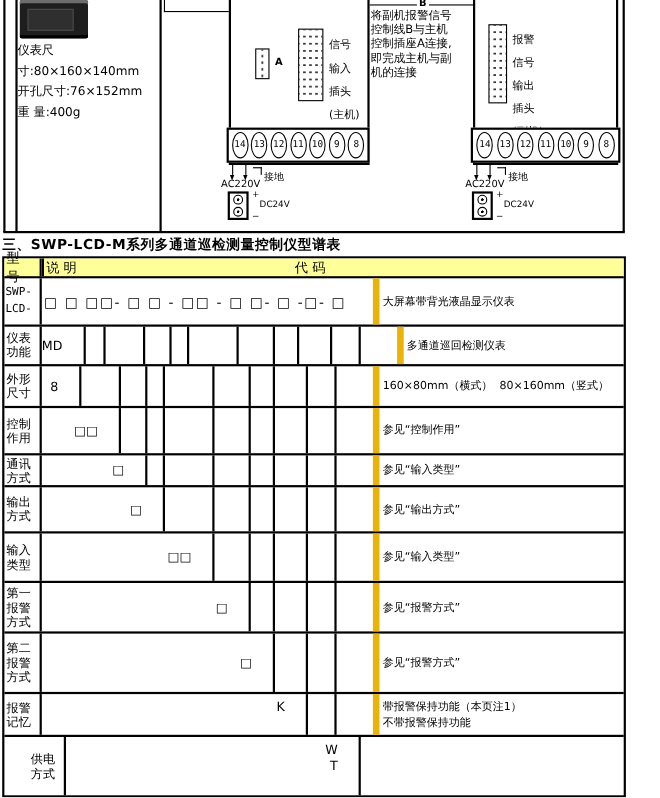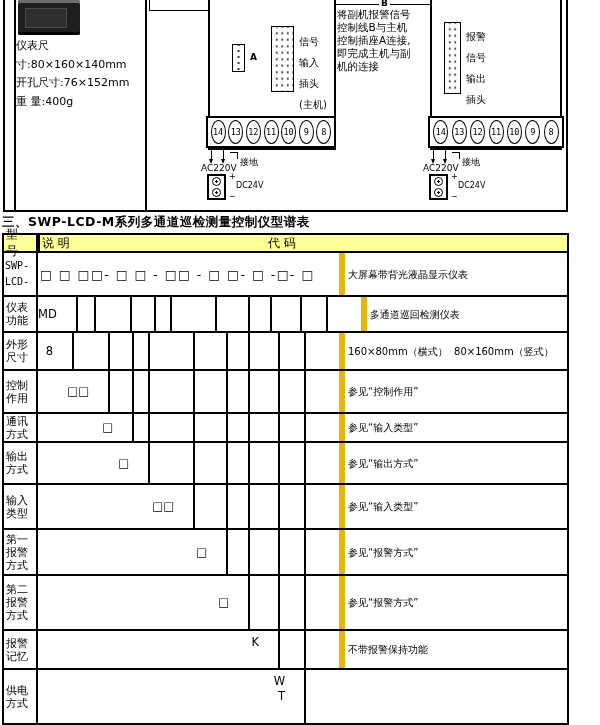--- a/index.html
+++ b/index.html
@@ -318,24 +318,25 @@
         <div class="trow" style="height: 39px;">
           <div class="tlabel">报警
 记忆</div>
           <div class="tvalue" style="flex: 0 0 240px;">
             <div class="vl">K</div>
             <div class="vl"></div>
           </div>
           <div class="tcomb" style="flex: 0 0 26px;"></div>
           <div class="tcomb" style="flex: 0 0 35px;"></div>
           <div class="tdesc">
+            <div class="dl">带报警保持功能（本页注1）</div>
             <div class="dl">不带报警保持功能</div>
           </div>
         </div>
-        <div class="trow" style="height: 53px; border-bottom: none;">
+        <div class="trow" style="height: 53px; border-bottom: none; margin-left: 22px;">
           <div class="tlabel">供电
 方式</div>
           <div class="tvalue" style="flex: 0 0 266px;">
             <div class="vl">W</div>
             <div class="vl">T</div>
             <div class="vl"></div>
           </div>
           <div class="tcomb" style="flex: 0 0 35px;"></div>
         </div>
       </div>

